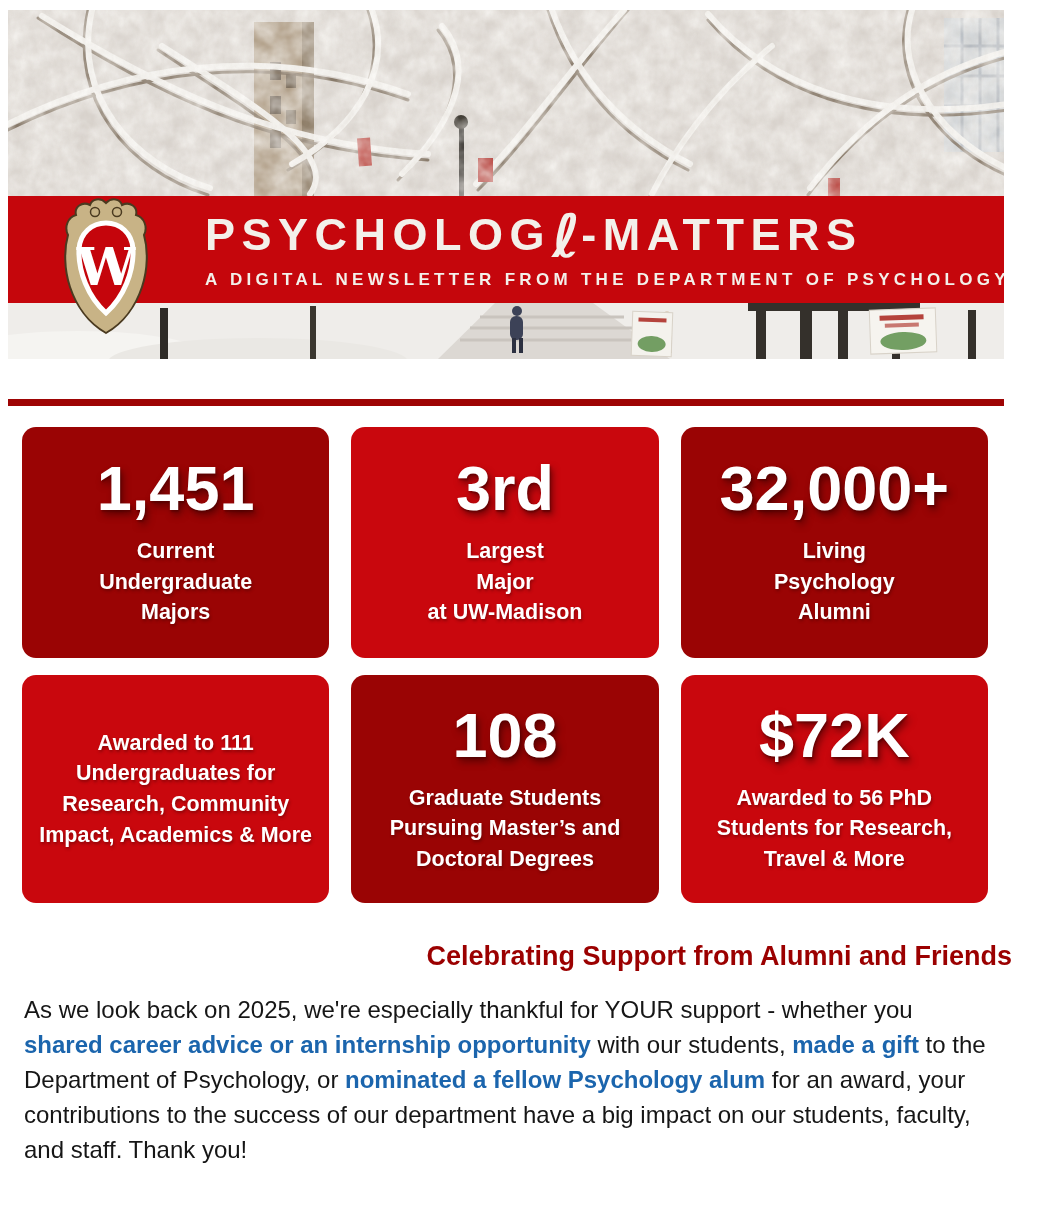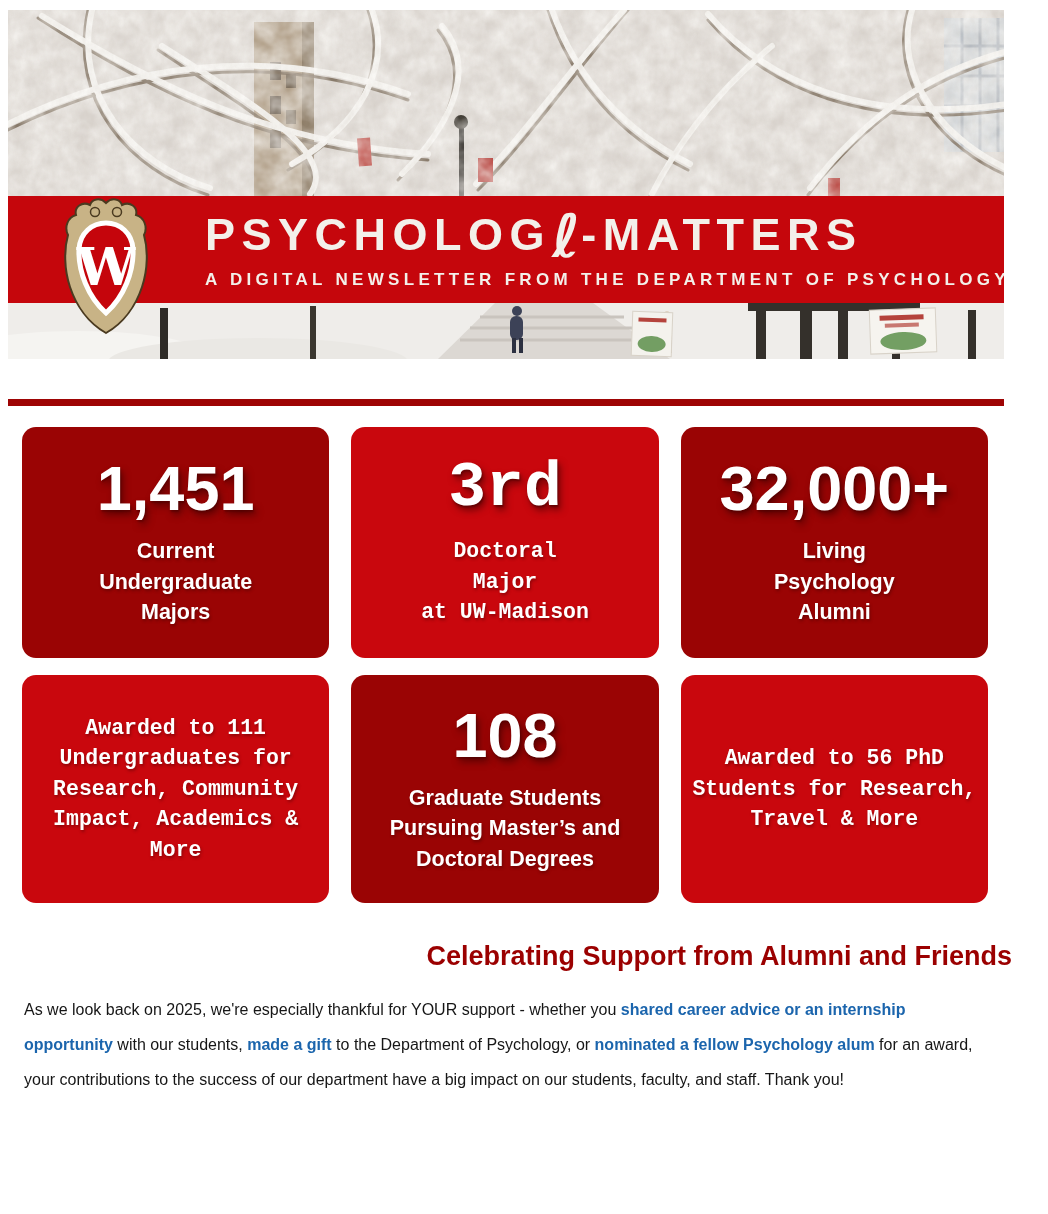--- a/index.html
+++ b/index.html
@@ -19,29 +19,29 @@
 
   
   .divider{margin:40px 8px 0 8px;height:7px;background:#9e0404;}
 
   
   .stats{margin:21px 24px 0 22px;display:grid;grid-template-columns:1fr 1fr 1fr;column-gap:22px;row-gap:17px;}
   .card{border-radius:14px;color:#ffffff;text-align:center;display:flex;flex-direction:column;
         justify-content:center;gap:16px;height:231px;padding:6px 4px;box-sizing:border-box;}
   .card:nth-child(n+4){height:228px;}
   .card.dark{background:#9a0404;}
-  .card.bright{background:#c9070d;font-family:Liberation Mono, monospace;}
+  .card.bright{background:#c9070d;}
   .card .number{font-size:63px;font-weight:bold;line-height:1;
         text-shadow:3px 5px 7px rgba(50,0,0,0.55),1px 2px 2px rgba(90,0,0,0.6);}
   .card .label{font-size:21.5px;font-weight:bold;line-height:1.42;white-space:pre-line;
         text-shadow:1px 2px 3px rgba(50,0,0,0.4);}
 
   
   .section-heading{margin:38px 0 0 25px;color:#9b0000;font-size:27px;font-weight:bold;line-height:30px;text-align:right;}
-  .body-par{margin:21px 26px 0 24px;color:#161616;font-size:16px;line-height:35px;}
+  .body-par{margin:21px 26px 0 24px;color:#161616;font-size:24px;line-height:35px;}
   .body-par a{color:#1b65ad;font-weight:bold;text-decoration:none;cursor:pointer;}
 </style>
 </head>
 <body>
 
 <div class="page">
 
   <div class="hero">
 
     <svg class="photo" viewBox="0 0 1032 349" preserveAspectRatio="none">
@@ -181,21 +181,21 @@
 
   <div class="stats">
     <div class="card dark">
       <div class="number">1,451</div>
       <div class="label">Current
 Undergraduate
 Majors</div>
     </div>
     <div class="card bright">
       <div class="number">3rd</div>
-      <div class="label">Doctoral
+      <div class="label">Largest
 Major
 at UW-Madison</div>
     </div>
     <div class="card dark">
       <div class="number">32,000+</div>
       <div class="label">Living
 Psychology
 Alumni</div>
     </div>
     <div class="card bright">
@@ -204,20 +204,21 @@
 Research, Community
 Impact, Academics &amp; More</div>
     </div>
     <div class="card dark">
       <div class="number">108</div>
       <div class="label">Graduate Students
 Pursuing Master’s and
 Doctoral Degrees</div>
     </div>
     <div class="card bright">
+      <div class="number">$72K</div>
       <div class="label">Awarded to 56 PhD
 Students for Research,
 Travel &amp; More</div>
     </div>
   </div>
 
   <h2 class="section-heading">Celebrating Support from Alumni and Friends</h2>
 
   <p class="body-par"><span>As we look back on 2025, we're especially thankful for YOUR support - whether you </span><a>shared career advice or an internship opportunity</a><span> with our students, </span><a>made a gift</a><span> to the Department of Psychology, or </span><a>nominated a fellow Psychology alum</a><span> for an award, your contributions to the success of our department have a big impact on our students, faculty, and staff. Thank you!</span></p>
 

